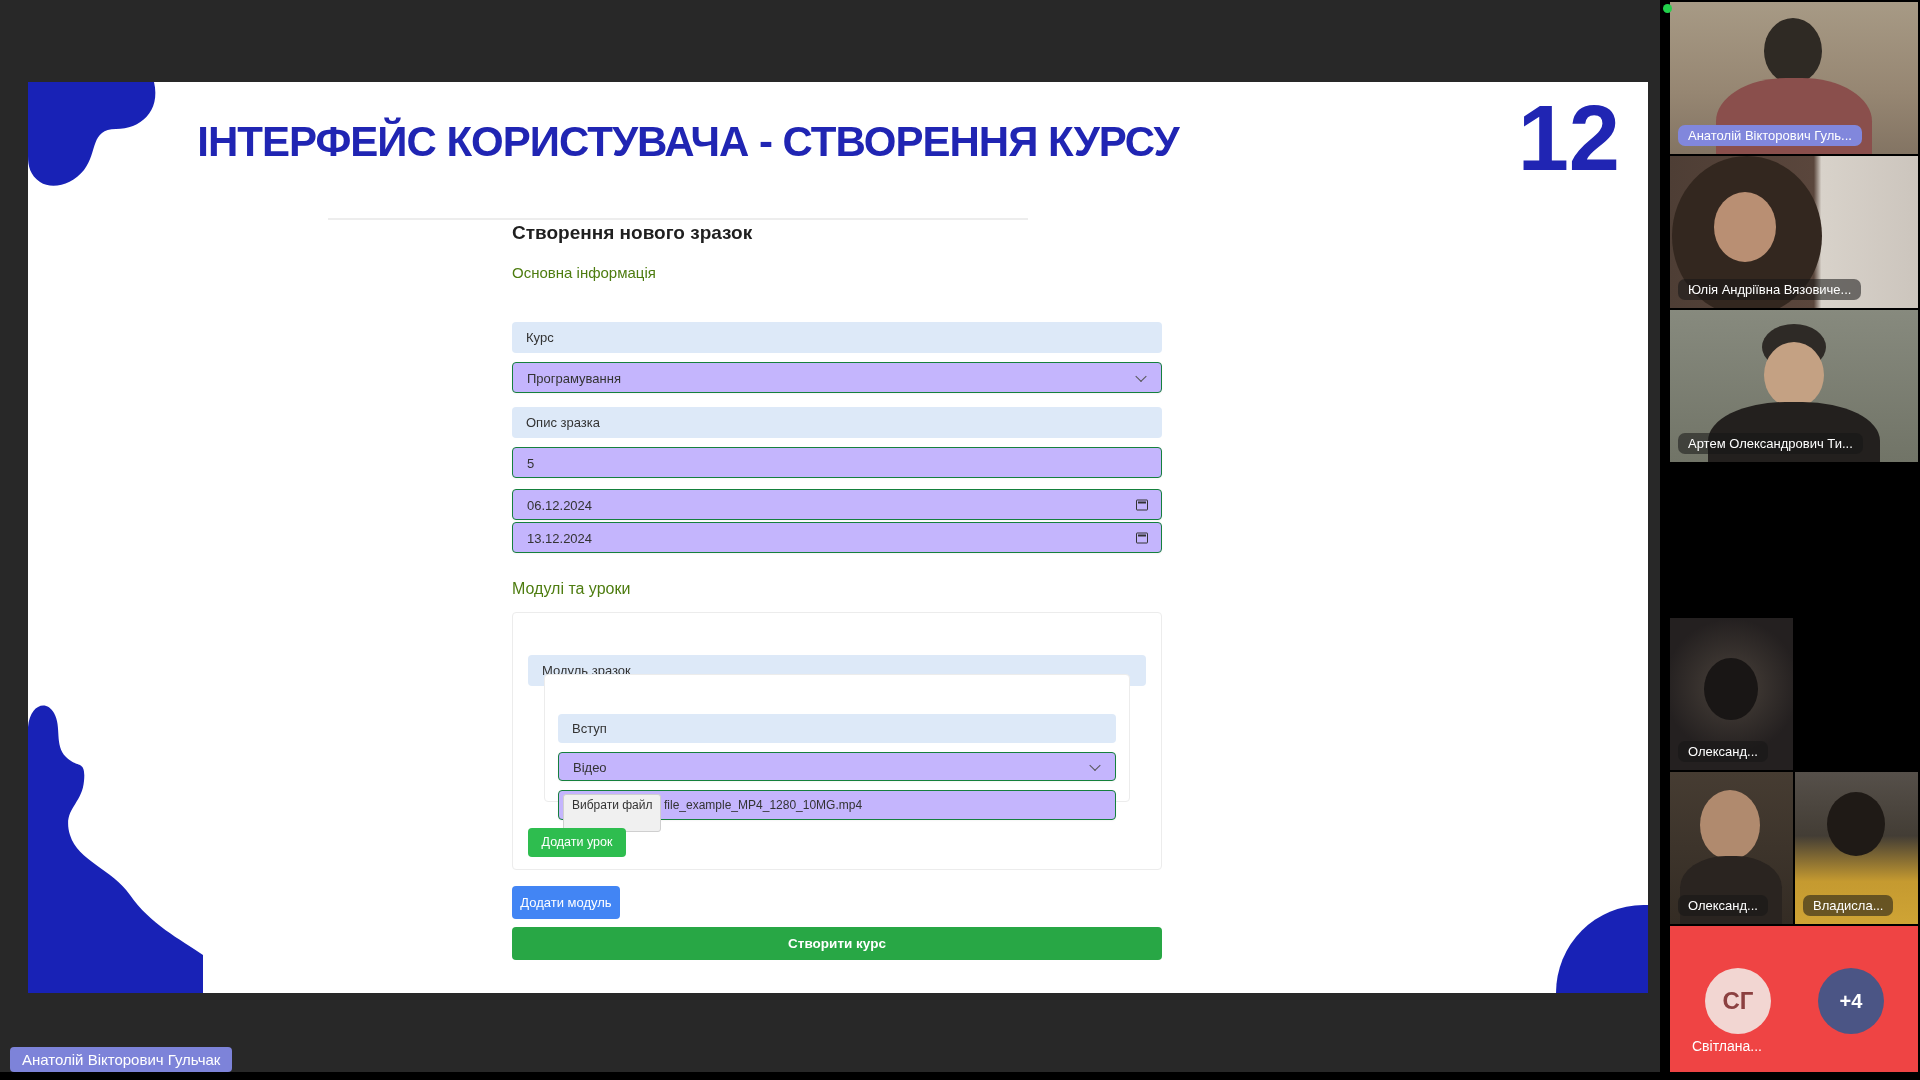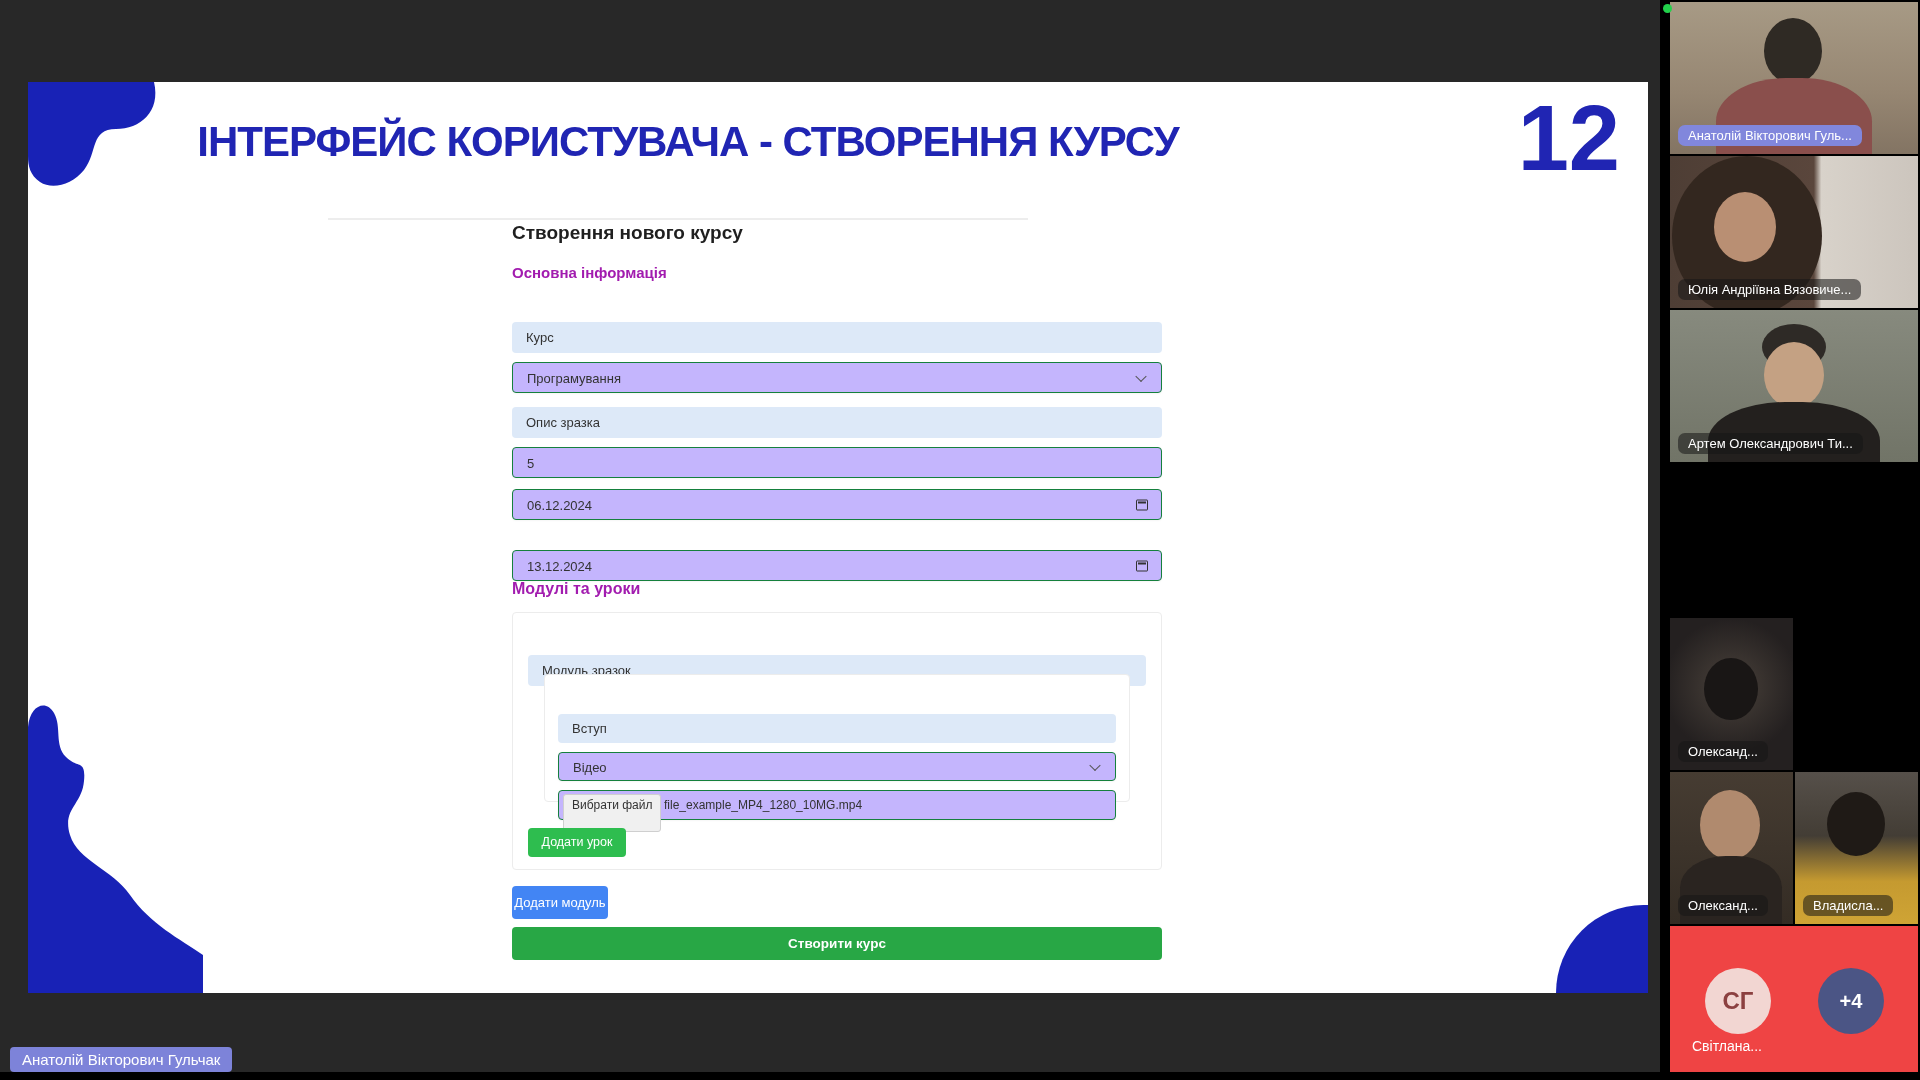--- a/index.html
+++ b/index.html
@@ -16,36 +16,36 @@
   .blob-br { position:absolute; right:0; bottom:0; width:92px; height:88px; background:#1822b6;
              border-top-left-radius:95% 100%; }
   .slide-title { position:absolute; left:110px; top:36px; width:1100px; text-align:center;
                  font-size:42px; font-weight:800; letter-spacing:-1px; color:#2025b3; white-space:nowrap; }
   .title-rule { position:absolute; left:300px; top:136px; width:700px; height:2px; background:#ededed; }
   .page-number { position:absolute; right:28px; top:10px; font-size:92px; font-weight:800; color:#2025b3; line-height:1; }
 
   
   .f-abs { position:absolute; }
   .form-heading { left:484px; top:140px; font-size:19px; font-weight:700; color:#1f1f1f; }
-  .section-label { font-size:15px; font-weight:700; color:#a21caf; }
+  .section-label { font-size:15px; font-weight:400; color:#4d7c0f; }
   .field { height:31px; width:650px; left:484px; border-radius:4px; font-size:13px; color:#333;
            line-height:31px; padding-left:14px;margin-top:28px; }
   .field-blue { background:#dde9f8; }
   .field-white { background:#c4b5fd; border:1px solid #15803d; box-shadow:0 1px 2px rgba(0,0,0,0.04); }
   .chev { position:absolute; right:16px; top:50%; width:8px; height:8px;
           border-right:1.7px solid #555; border-bottom:1.7px solid #555;
           transform:translateY(-70%) rotate(45deg); }
   .cal { position:absolute; right:13px; top:50%; transform:translateY(-50%);
          width:12px; height:11px; border:1.5px solid #333; border-radius:1px; }
   .cal::before { content:''; position:absolute; left:1px; right:1px; top:1px; height:2px; background:#333; }
   .card { border:1px solid #ececec; border-radius:4px; background:#fff; }
   .btn { border-radius:4px; color:#fff; text-align:center; border:none; cursor:pointer;
          font-family:"Liberation Sans", sans-serif; }
   .btn-add-lesson { left:500px; top:746px; width:98px; height:29px; background:#2ebd4f; font-size:12.5px; line-height:29px; }
-  .btn-add-module { left:484px; top:804px; width:96px; height:33px; background:#4285f4; font-size:13px; line-height:33px; }
+  .btn-add-module { left:484px; top:804px; width:108px; height:33px; background:#4285f4; font-size:13px; line-height:33px; }
   .btn-create { left:484px; top:845px; width:650px; height:33px; background:#28a745; font-size:13.5px; font-weight:600; line-height:33px; }
   .file-btn { position:absolute; left:4px; top:3px; height:38px; padding:0 8px; background:#f0f0f0;
               border:1px solid #cfcfcf; border-radius:3px; font-size:12px; color:#333; line-height:21px; }
   .file-name { position:absolute; left:105px; top:0; height:29px; line-height:29px; font-size:12px; color:#333; }
 
   
   .sidebar { position:absolute; left:1660px; top:0; width:260px; height:1080px; background:#000; }
   .tile { position:absolute; left:10px; width:248px; height:152px; overflow:hidden; background:#111; }
   .half { position:absolute; top:0; width:123px; height:152px; overflow:hidden; }
   .half.r { left:125px; }
@@ -88,40 +88,40 @@
     </svg>
     <svg class="blob blob-bl" width="175" height="300" viewBox="0 0 175 300" style="bottom:0; top:auto;">
       <path d="M0 300 V34 C2 12 18 6 26 20 C34 34 26 52 38 64 C50 76 58 66 56 88 C54 112 34 116 42 142 C50 168 84 176 102 202 C122 231 152 246 175 262 V300 Z"></path>
     </svg>
     <div class="blob-br"></div>
 
     <div class="slide-title">ІНТЕРФЕЙС КОРИСТУВАЧА - СТВОРЕННЯ КУРСУ</div>
     <div class="title-rule"></div>
     <div class="page-number">12</div>
 
-    <div class="f-abs form-heading">Створення нового курсу</div>
+    <div class="f-abs form-heading">Створення нового зразок</div>
     <div class="f-abs section-label" style="left:484px; top:182px;">Основна інформація</div>
 
     <div class="f-abs field field-blue" style="top:212px;">Курс</div>
 
     <div class="f-abs field field-white" style="top:252px;">
       <span>Програмування</span>
       <span class="chev"></span>
     </div>
 
     <div class="f-abs field field-blue" style="top:297px;">Опис зразка</div>
 
     <div class="f-abs field field-white" style="top:337px;">5</div>
 
     <div class="f-abs field field-white" style="top:379px;">
       <span>06.12.2024</span>
       <span class="cal"></span>
     </div>
 
-    <div class="f-abs field field-white" style="top:440px;">
+    <div class="f-abs field field-white" style="top:412px;">
       <span>13.12.2024</span>
       <span class="cal"></span>
     </div>
 
     <div class="f-abs section-label" style="left:484px; top:498px; font-size:16px;">Модулі та уроки</div>
 
     <div class="f-abs card" style="left:484px; top:530px; width:650px; height:258px;"></div>
     <div class="f-abs field field-blue" style="left:500px; top:545px; width:618px;">Модуль зразок</div>
 
     <div class="f-abs card" style="left:516px; top:592px; width:586px; height:128px;"></div>

